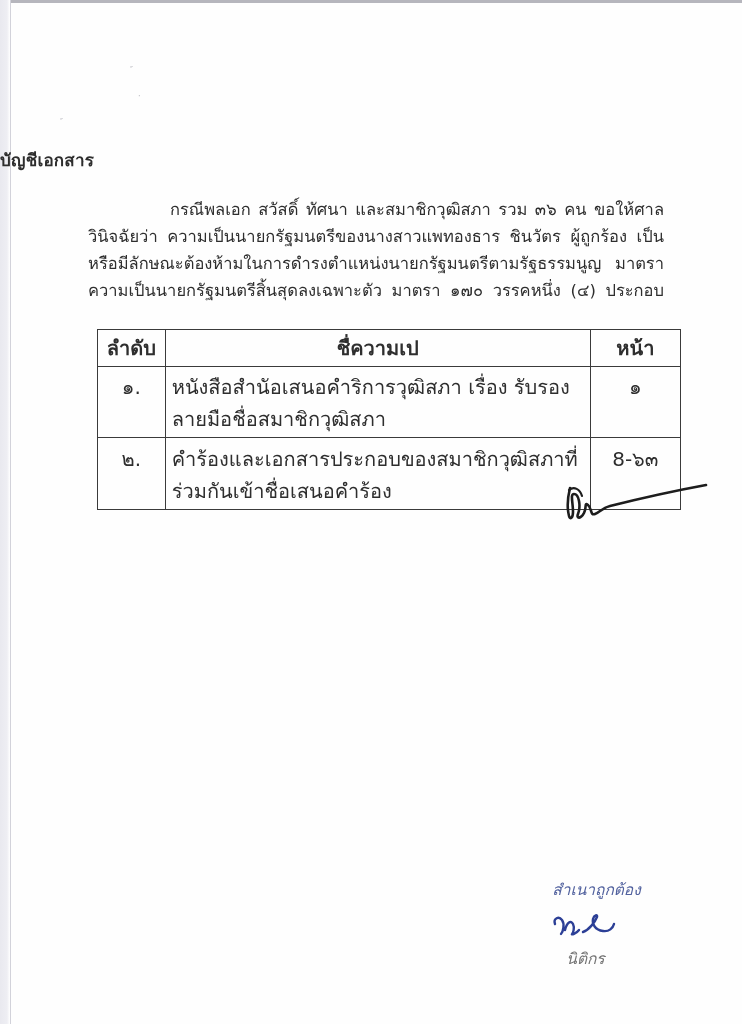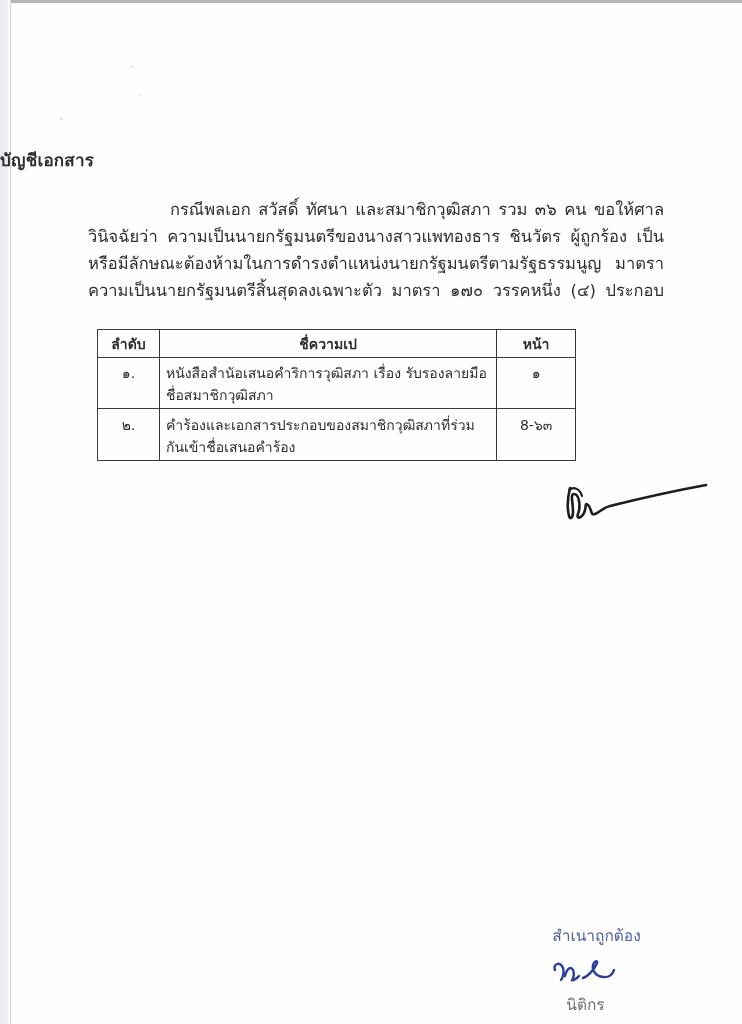--- a/index.html
+++ b/index.html
@@ -54,23 +54,23 @@
   .para-line {
     white-space: nowrap;
     overflow: visible;
   }
   .para-line.fill { text-align: justify; text-align-last: justify; white-space: normal; height: 27px; overflow: hidden; }
   .para-line.indent { text-indent: 82px; }
 
   table.doc-table {
     position: absolute;
     left: 97px; top: 329px;
-    width: 479px;
+    width: 584px;
     border-collapse: collapse;
-    font-size: 14px;
+    font-size: 20px;
   }
   table.doc-table th, table.doc-table td {
     border: 1.6px solid #3a3a3a;
     padding: 2px 6px;
     vertical-align: top;
   }
   table.doc-table th {
     font-weight: bold;
     text-align: center;
     height: 28px;
@@ -83,24 +83,25 @@
   tr.row-2 td { height: 31px; padding-top: 5px; }
 
   .black-signature {
     position: absolute;
     left: 560px; top: 472px;
     width: 155px; height: 60px;
   }
 
   .cert-block {
     position: absolute;
-    left: 498px; top: 923px;
+    left: 498px; top: 877px;
     width: 175px;
     text-align: center;
     font-size: 15.5px;
+    font-style: italic;
   }
   .cert-label {
     color: #51619e;
     padding-left: 22px;
     margin-bottom: 6px;
   }
   .blue-signature {
     display: block;
     margin: 0 auto 4px auto;
     width: 86px; height: 34px;

